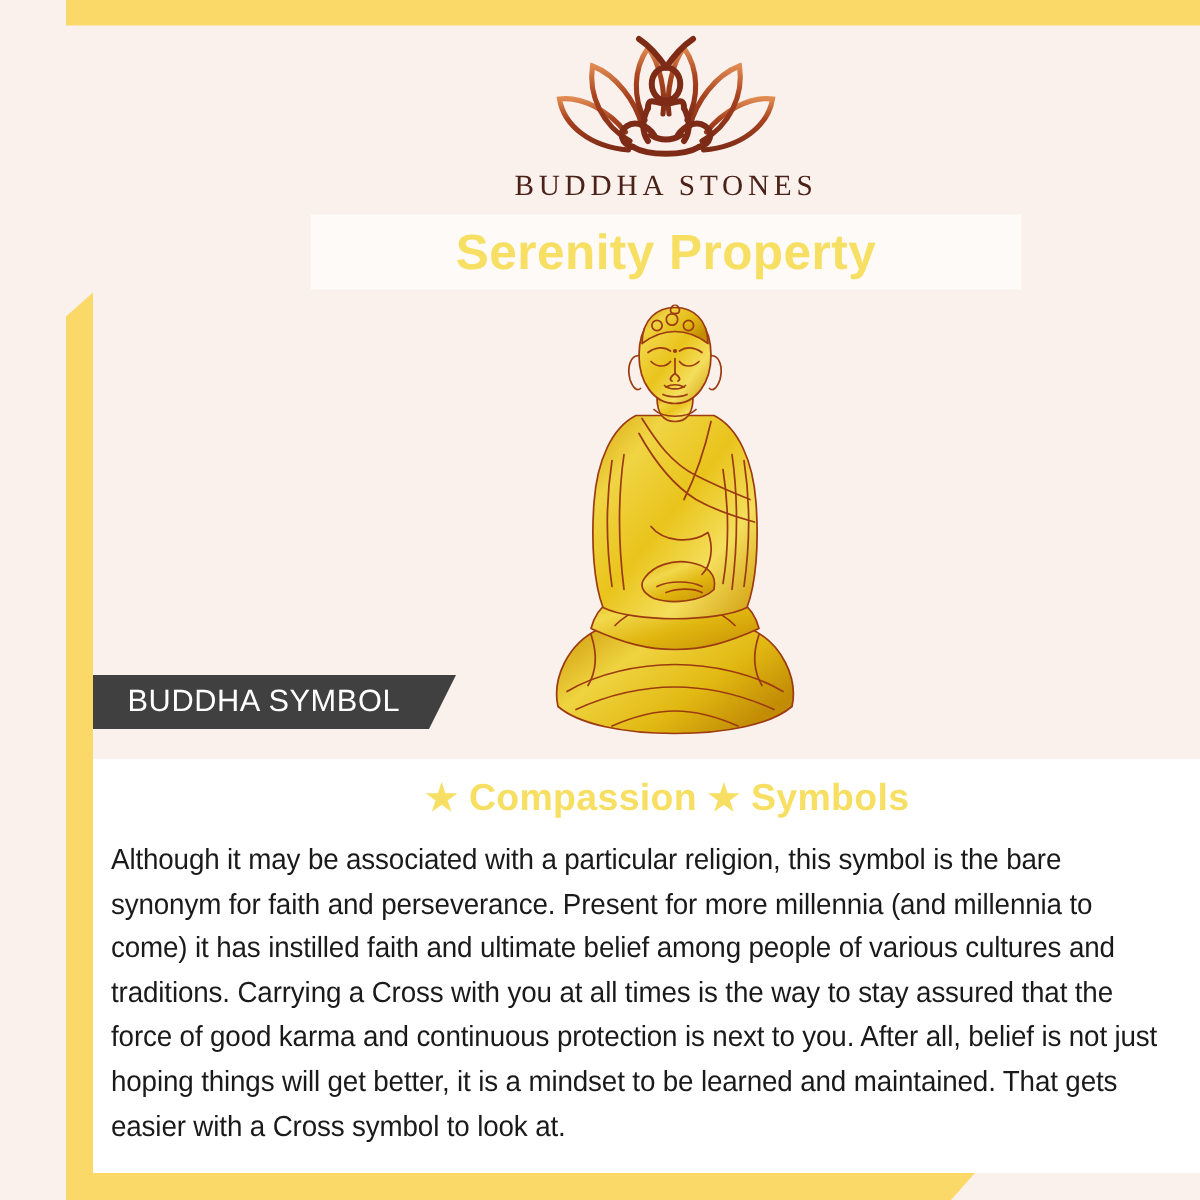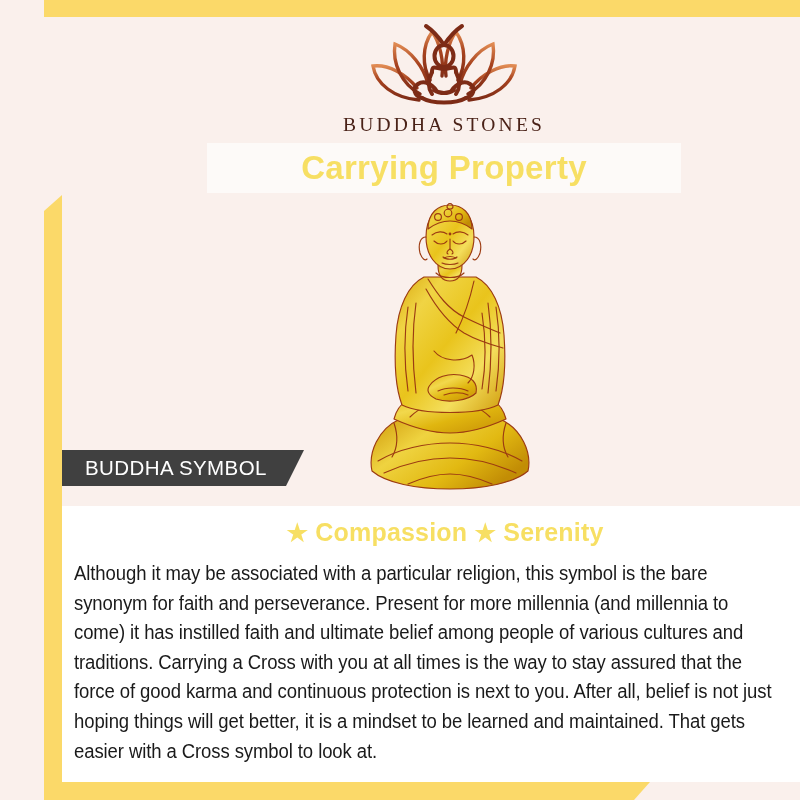--- a/index.html
+++ b/index.html
@@ -224,21 +224,21 @@
         <path d="M104 76 C112 74 114 66 108 62 C102 58 94 62 90 68"></path>
         <path d="M60 76 C70 82 94 82 104 76"></path>
 
         <path d="M72 68 C78 72 86 72 92 68"></path>
       </g>
     </svg>
     <div id="brand-name">BUDDHA STONES</div>
   </div>
 
   <div id="title-banner">
-    <span id="title-text">Carrying Property</span>
+    <span id="title-text">Serenity Property</span>
   </div>
 
   <svg id="buddha-figure" viewBox="0 0 172 292" aria-hidden="true">
     <defs>
       <linearGradient id="goldBody" x1="0" y1="0" x2="1" y2="1">
         <stop offset="0%" stop-color="#d9a80f"></stop>
         <stop offset="22%" stop-color="#f0d444"></stop>
         <stop offset="48%" stop-color="#e9c41c"></stop>
         <stop offset="72%" stop-color="#f4de5c"></stop>
         <stop offset="100%" stop-color="#cf9a0a"></stop>
@@ -331,18 +331,18 @@
 
   <div id="symbol-ribbon">
     <span id="symbol-ribbon-label">BUDDHA SYMBOL</span>
   </div>
 
   <div id="article-panel">
     <div id="traits">
       <span class="star">★</span>
       <span>Compassion</span>
       <span class="star">★</span>
-      <span>Serenity</span>
+      <span>Symbols</span>
     </div>
     <p id="body-copy">Although it may be associated with a particular religion, this symbol is the bare synonym for faith and perseverance. Present for more millennia (and millennia to come) it has instilled faith and ultimate belief among people of various cultures and traditions. Carrying a Cross with you at all times is the way to stay assured that the force of good karma and continuous protection is next to you. After all, belief is not just hoping things will get better, it is a mindset to be learned and maintained. That gets easier with a Cross symbol to look at.</p>
   </div>
 
 </div>
 
 </body></html>

